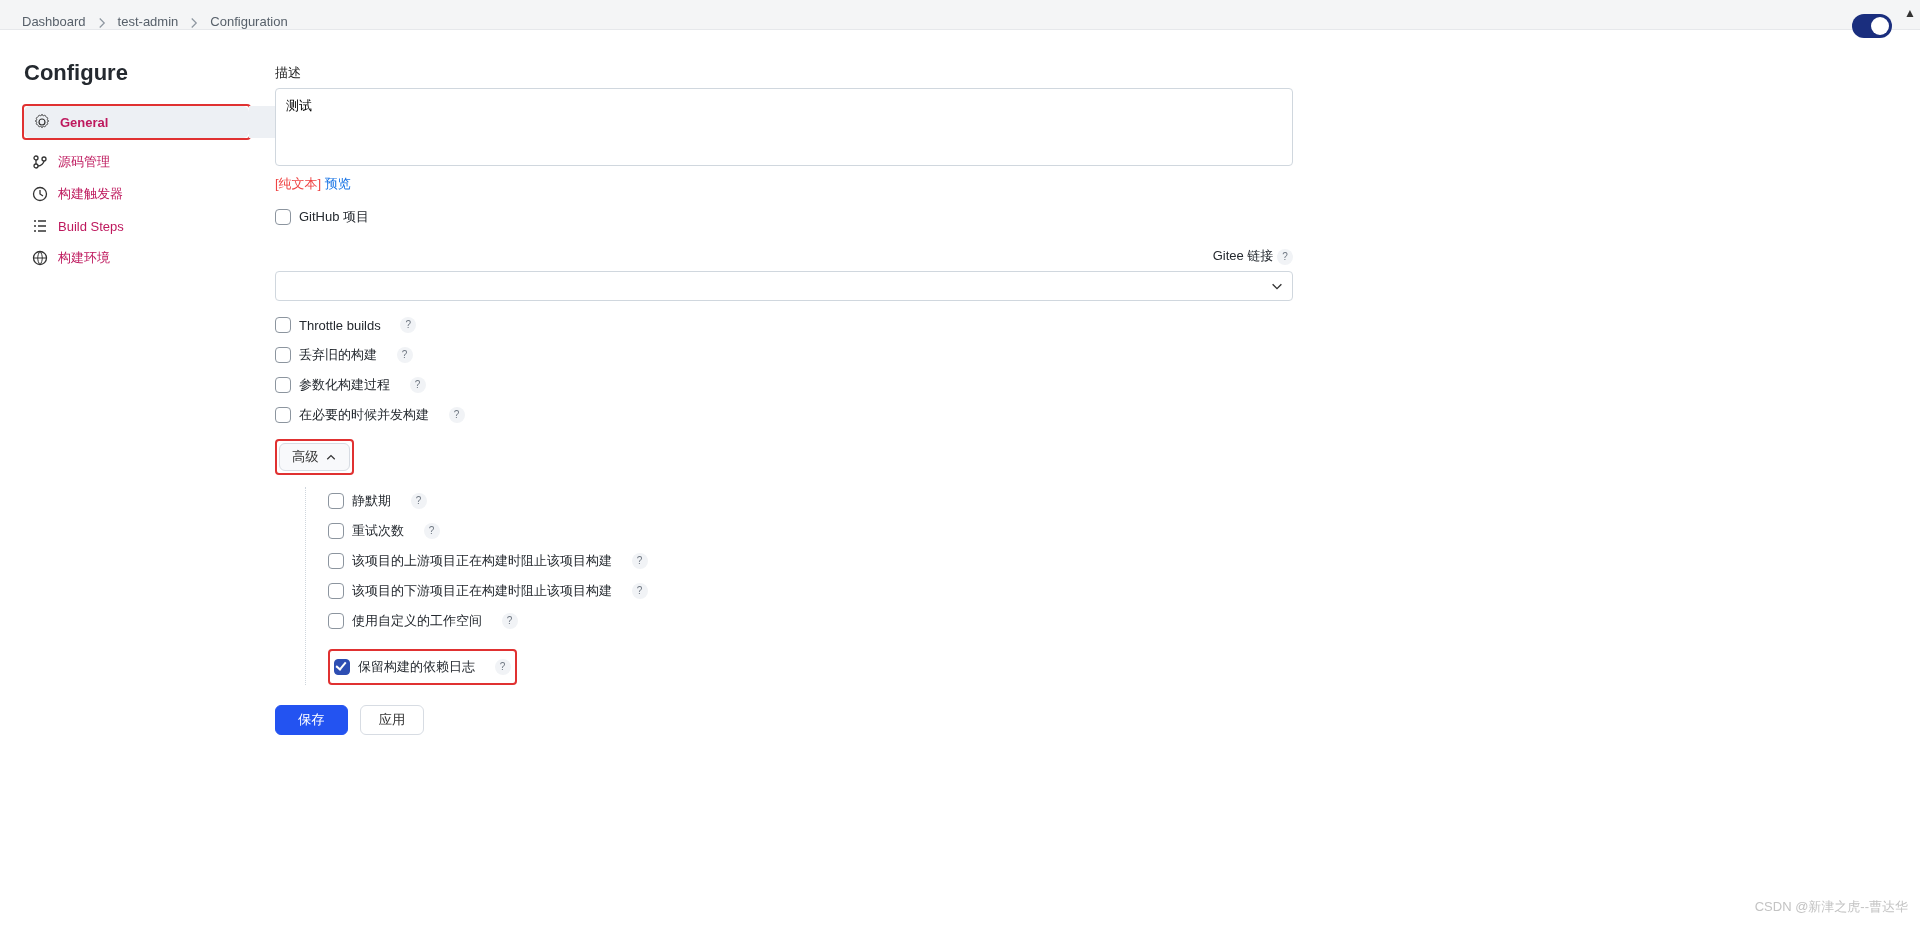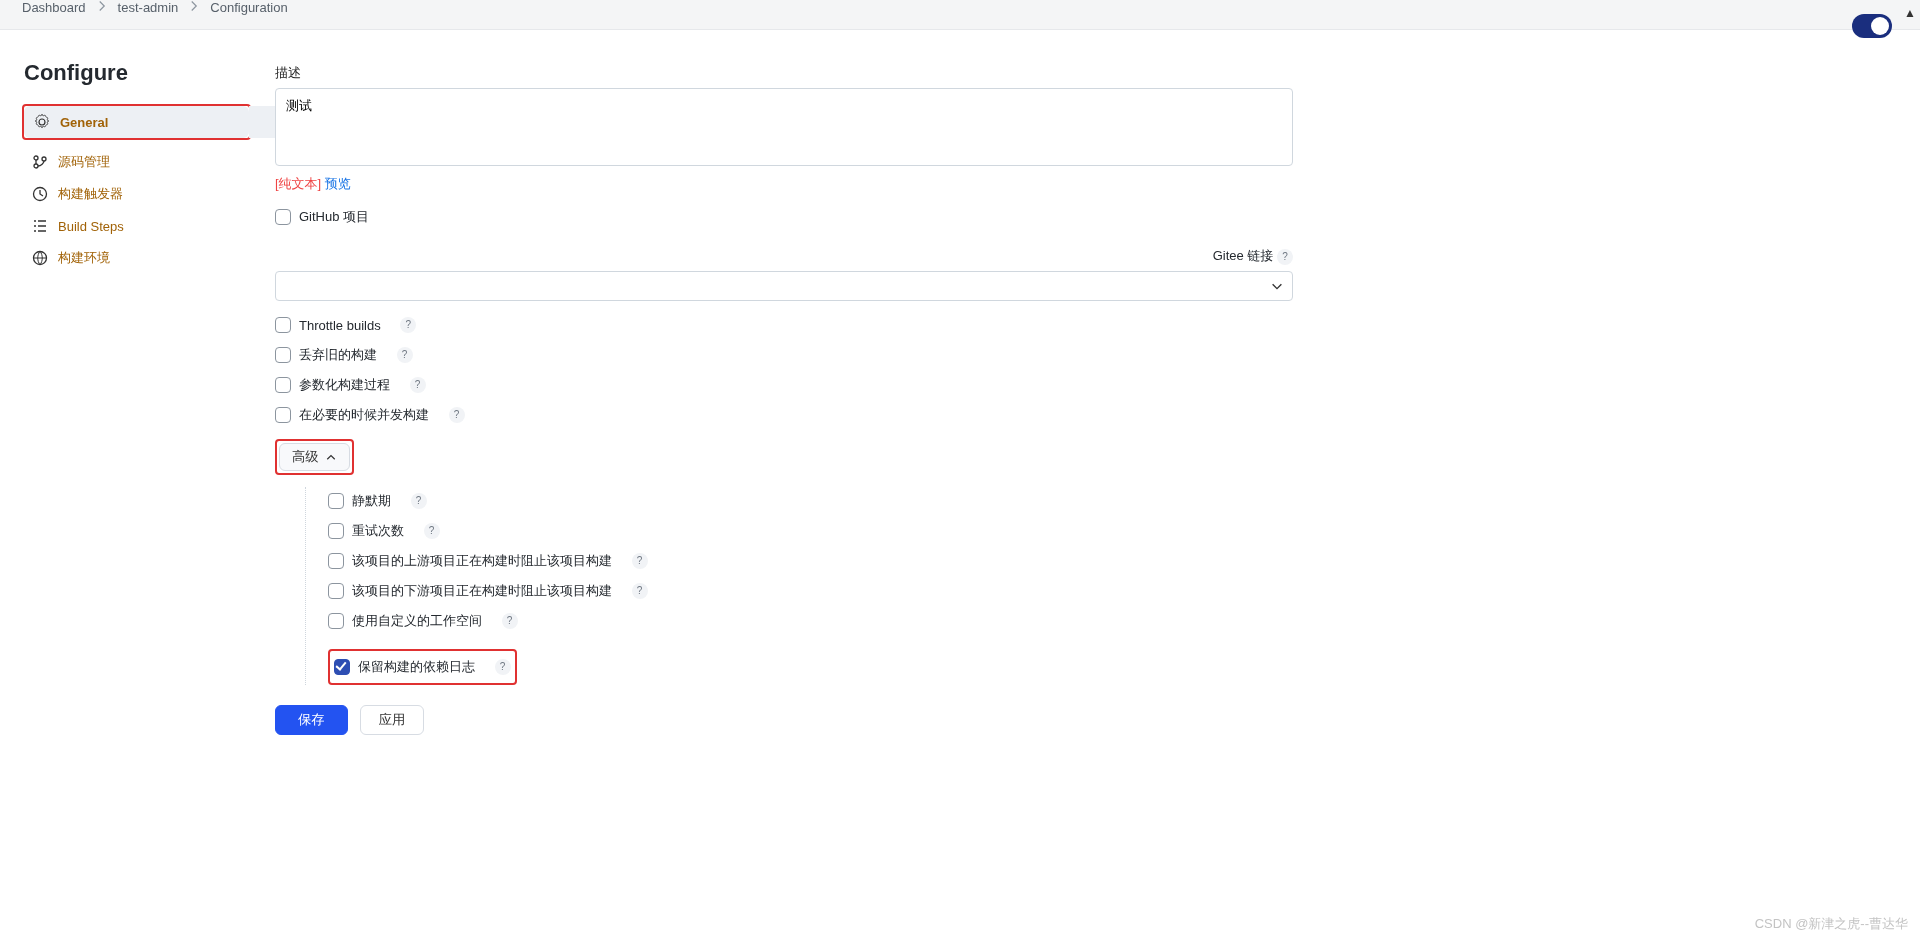--- a/index.html
+++ b/index.html
@@ -18,35 +18,35 @@
       --shadow-blue:#1a2e7e;
       --check:#2d4eb3;
     }
     *{box-sizing:border-box;}
     html,body{margin:0;padding:0;background:var(--bg);color:var(--ink);font-family:Arial,"Helvetica Neue",Helvetica,sans-serif;font-size:13px;}
     body{width:1920px;height:937px;position:relative;}
 
     
     .crumbs{
       height:30px;background:#f4f5f6;border-bottom:1px solid #e6e8eb;
-      display:flex;align-items:flex-start;padding:0 22px;gap:10px;color:#57606a;
+      display:flex;align-items:flex-end;padding:0 22px;gap:10px;color:#57606a;
     }
     .crumbs a{color:#57606a;text-decoration:none;}
     .crumbs svg{width:12px;height:12px;display:block;color:#8c959f;}
 
     
     .scroll-up{
       position:absolute;top:6px;right:4px;font-size:12px;color:#333;pointer-events:none;
     }
 
     
     .wrap{display:flex;gap:24px;padding:0 0 0 22px;}
     .side{width:229px;flex:0 0 229px;padding-top:30px;}
     .side-title{font-size:22px;font-weight:800;margin:0 0 18px 2px;}
-    .side-item{display:flex;align-items:center;gap:10px;height:32px;padding:0 10px;border-radius:6px;color:#a16207;}
+    .side-item{display:flex;align-items:center;gap:10px;height:32px;padding:0 10px;border-radius:6px;color:#be185d;}
     .side-item .ico{width:16px;height:16px;display:inline-flex;align-items:center;justify-content:center;color:#333;}
     .side-item.active{background:var(--bg-hover);font-weight:700;}
     .side .hl{position:relative;border:2px solid var(--red);border-radius:4px;margin-bottom:6px;}
     .side .hl .tail{position:absolute;right:-116px;top:0;bottom:0;width:116px;background:var(--bg-hover);border-top-right-radius:6px;border-bottom-right-radius:6px;}
 
     .main{flex:1;padding:0 30px 20px 0;position:relative;}
     .page-title{font-size:22px;font-weight:800;margin:0 0 22px 0;opacity:0;height:12px;overflow:visible;}
     .toggle{position:absolute;right:28px;top:-16px;width:40px;height:24px;background:#1a2e7e;border-radius:14px;}
     .toggle::after{content:"";position:absolute;width:18px;height:18px;background:#fff;border-radius:50%;top:3px;right:3px;}
 
@@ -77,21 +77,21 @@
     .advanced-body .field-block{margin-top:14px;}
     .input-line{width:100%;height:30px;border:1px solid var(--border);border-radius:4px;padding:0 10px;}
 
     .hl-last{display:inline-block;border:2px solid var(--red);border-radius:4px;padding:2px 4px;margin-top:12px;}
     .hl-last .chk-row{margin:0;}
 
     .footer{margin-top:20px;display:flex;gap:12px;}
     .btn-primary{background:var(--primary-btn);border:1px solid var(--primary-btn);color:#fff;border-radius:6px;height:30px;padding:0 22px;display:inline-flex;align-items:center;}
     .btn-ghost{border:1px solid #d7dce3;background:#fff;border-radius:6px;height:30px;padding:0 18px;display:inline-flex;align-items:center;color:#333;}
 
-    .watermark{position:absolute;right:12px;bottom:4px;font-size:13px;color:#c3c3c3;font-style:normal;}
+    .watermark{position:absolute;right:12px;bottom:21px;font-size:13px;color:#c3c3c3;font-style:normal;}
     
     .watermark{font-style:normal;}
 
   </style>
 </head>
 <body>
 
 <div class="crumbs">
   <a href="#">Dashboard</a>
   <span>

